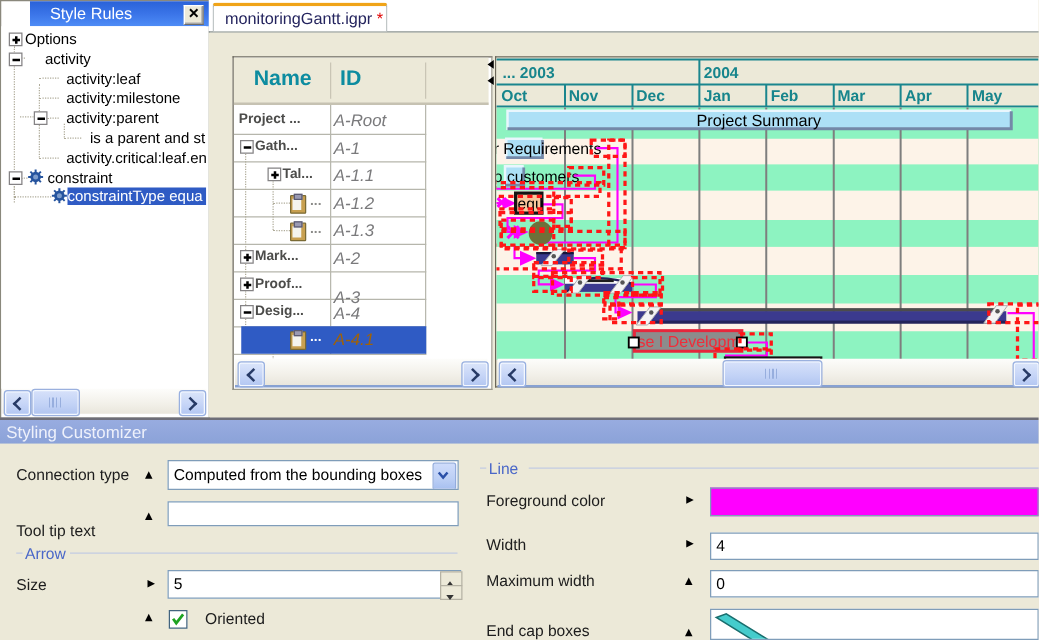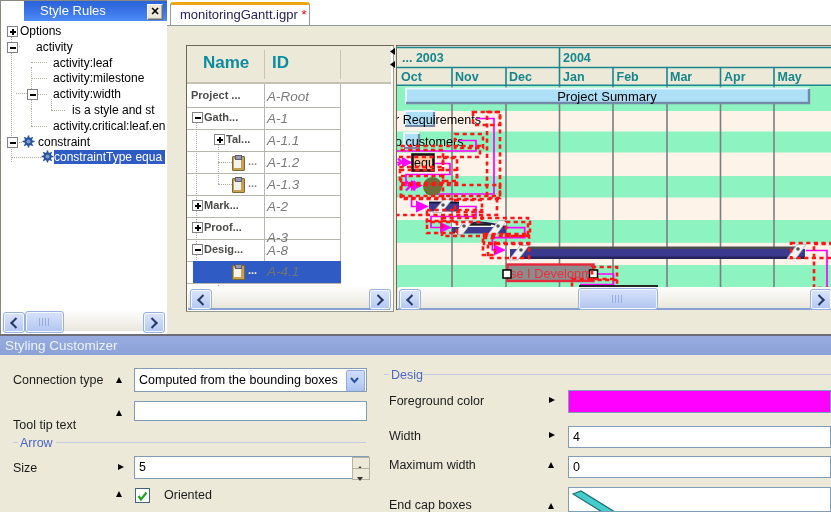--- a/index.html
+++ b/index.html
@@ -91,22 +91,22 @@
   <div class="dotv" style="left:30px;top:88px;height:17px;"></div>
   <div class="doth" style="left:30px;top:105px;width:16px;"></div>
   <div class="doth" style="left:15px;top:121px;width:6px;"></div>
   <div class="dotv" style="left:10px;top:126px;height:15px;"></div>
   <div class="doth" style="left:10px;top:136px;width:30px;"></div>
 
   <div class="trow" style="left:19px;top:3px;">Options</div>
   <div class="trow" style="left:35px;top:19px;">activity</div>
   <div class="trow" style="left:52px;top:35px;">activity:leaf</div>
   <div class="trow" style="left:52px;top:50px;text-align:right;">activity:milestone</div>
-  <div class="trow" style="left:52px;top:66px;">activity:width</div>
-  <div class="trow" style="left:71px;top:82px;">is a style and st</div>
+  <div class="trow" style="left:52px;top:66px;">activity:parent</div>
+  <div class="trow" style="left:71px;top:82px;">is a parent and st</div>
   <div class="trow" style="left:52px;top:98px;">activity.critical:leaf.en</div>
   <div class="trow" style="left:37px;top:114px;">constraint</div>
   <div class="trow" style="left:53px;top:129px;width:111px;background:#2f5bc4;color:#fff;">constraintType equa</div>
   <div class="pm pmP" style="left:6px;top:5px;"></div>
   <div class="pm" style="left:6px;top:21px;"></div>
   <div class="pm" style="left:26px;top:68px;"></div>
   <div class="pm" style="left:6px;top:116px;"></div>
 
   <svg style="position:absolute;left:21px;top:114px" width="13" height="13" viewBox="0 0 13 13">
     <circle cx="6.5" cy="6.5" r="4.2" fill="#26549e"></circle>
@@ -186,26 +186,26 @@
   <div class="gname" style="left:61px;top:131px;color:#8a8a88;">...</div>
     <div class="gid" style="left:80px;top:131px;">A-1.3</div>
   <div class="pm pmP" style="left:5px;top:154px;"></div>
   <div class="gname" style="left:17px;top:153px;">Mark...</div>
     <div class="gid" style="left:80px;top:153px;">A-2</div>
   <div class="pm pmP" style="left:5px;top:176px;"></div>
   <div class="gname" style="left:17px;top:175px;">Proof...</div>
     <div class="gid" style="left:80px;top:184px;">A-3</div>
   <div class="pm" style="left:5px;top:198px;"></div>
   <div class="gname" style="left:17px;top:197px;">Desig...</div>
-    <div class="gid" style="left:80px;top:197px;">A-8</div>
+    <div class="gid" style="left:80px;top:197px;">A-4</div>
 
   <div style="position:absolute;left:6px;top:215px;width:148px;height:22px;background:#2f5bc4;"></div>
   <div class="clip" style="left:45px;top:219px;"></div>
   <div class="gname" style="left:61px;top:218px;color:#fff;">...</div>
-    <div class="gid" style="left:80px;top:218px;color:#737373;">A-4.1</div>
+    <div class="gid" style="left:80px;top:218px;color:#a16207;">A-4.1</div>
 </div>
 
 <div class="sbtrack" style="left:188px;top:287px;width:202px;height:21px;border-bottom:2px solid #87a1d2;"></div>
 <div class="sbbtn chevL" style="left:190px;top:289px;"></div>
 <div class="sbbtn chevR" style="left:369px;top:289px;"></div>
 
 <svg class="abs" style="left:389px;top:47px" width="7" height="22">
  <path d="M6,1 L1,4.5 L6,8 Z" fill="#000"></path>
  <path d="M6,14 L1,17.5 L6,21 Z" fill="#000"></path>
 </svg>
@@ -394,21 +394,21 @@
       <path d="M7,6 L10,2 L4,2 Z" fill="#333"></path>
     </svg></div>
 <div class="mark markUp" style="left:116px;top:491px;"></div>
 <div class="abs" style="left:135px;top:488px;width:13px;height:13px;background:#fff;border:1px solid #42647e;">
   <svg width="13" height="13">
       <path d="M2.5,6 L5,9.5 L10.5,2.5" stroke="#1ea321" stroke-width="2.2" fill="none"></path>
     </svg></div>
 <div class="lbl" style="left:154px;top:488px;margin-left:10px;">Oriented</div>
 
 <div class="gline" style="left:384px;top:374px;width:5px;"></div>
-<div class="glbl" style="left:391px;top:368px;">Desig</div>
+<div class="glbl" style="left:391px;top:368px;">Line</div>
 <div class="gline" style="left:423px;top:374px;width:408px;"></div>
 <div class="lbl" style="left:389px;top:394px;">Foreground color</div>
 <div class="mark markR" style="left:549px;top:397px;"></div>
 <div class="field" style="left:568px;top:390px;width:263px;height:23px;background:#ff00ff;"></div>
 <div class="lbl" style="left:389px;top:429px;">Width</div>
 <div class="mark markR" style="left:549px;top:432px;"></div>
 <div class="field" style="left:568px;top:426px;width:263px;height:22px;line-height:20px;">4</div>
 <div class="lbl" style="left:389px;top:458px;">Maximum width</div>
 <div class="mark markUp" style="left:548px;top:462px;"></div>
 <div class="field" style="left:568px;top:456px;width:263px;height:22px;line-height:20px;">0</div>

